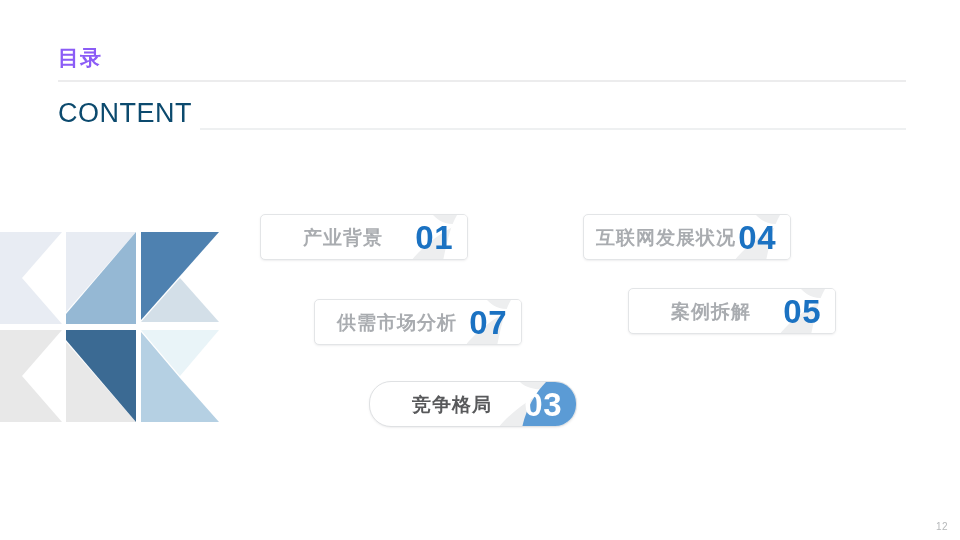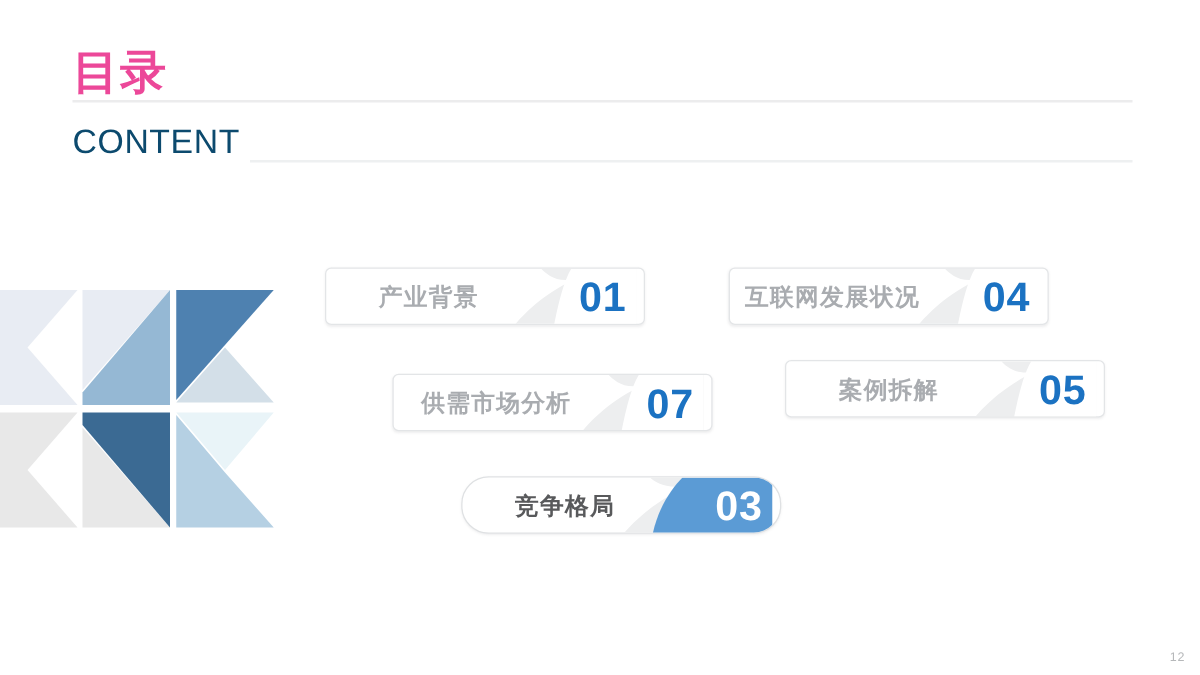--- a/index.html
+++ b/index.html
@@ -24,23 +24,23 @@
     height: 540px;
     background: #ffffff;
     overflow: hidden;
   }
 
   
   #title-cn {
     position: absolute;
     left: 58px;
     top: 41px;
-    font-size: 37px;
+    font-size: 21px;
     font-weight: bold;
-    color: #ec4899;
+    color: #8b5cf6;
     letter-spacing: 1px;
     line-height: 34px;
   }
 
   #rule-top {
     position: absolute;
     left: 58px;
     top: 80px;
     width: 848px;
     height: 2px;
@@ -73,21 +73,21 @@
     left: 0px;
     top: 232px;
     width: 220px;
     height: 192px;
   }
   #deco svg { display: block; }
 
   
   .pill {
     position: absolute;
-    width: 256px;
+    width: 208px;
     height: 46px;
     border: 1px solid #e3e5e7;
     border-radius: 5px;
     background: #ffffff;
     overflow: hidden;
     box-shadow: 0 1px 2px rgba(120,125,130,0.13);
   }
 
   .pill .swoosh {
     position: absolute;

